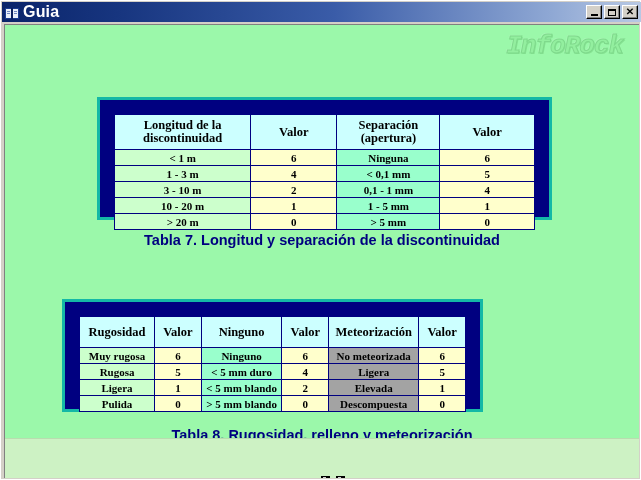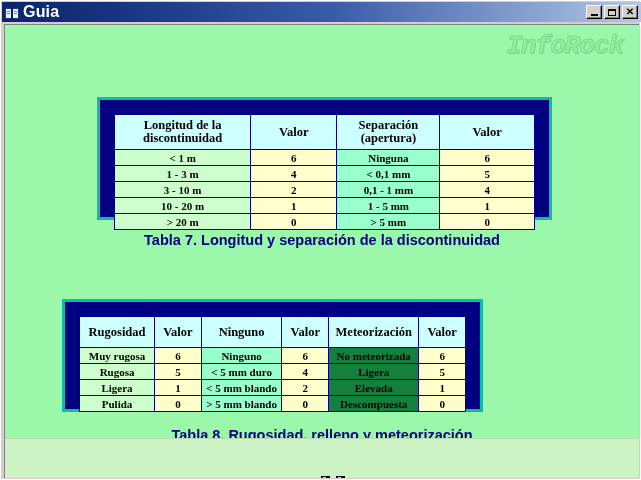--- a/index.html
+++ b/index.html
@@ -91,21 +91,21 @@
     font-weight:bold;font-size:12.5px;
     line-height:13px;
     height:34px;
   }
   table.dt td{
     font-size:11px;height:15px;font-weight:bold;
   }
   .c-green{background:#ccffcc;}
   .c-yellow{background:#ffffcc;}
   .c-mint{background:#99ffcc;}
-  .c-brightgreen{background:#15803d;}
+  .c-brightgreen{background:#a3a3a3;}
 
   .caption{
     position:absolute;
     width:100%;text-align:center;
     color:#000080;font-weight:bold;font-size:14.5px;
     font-family:"Liberation Sans",sans-serif;
   }
 
   
   .footer{

